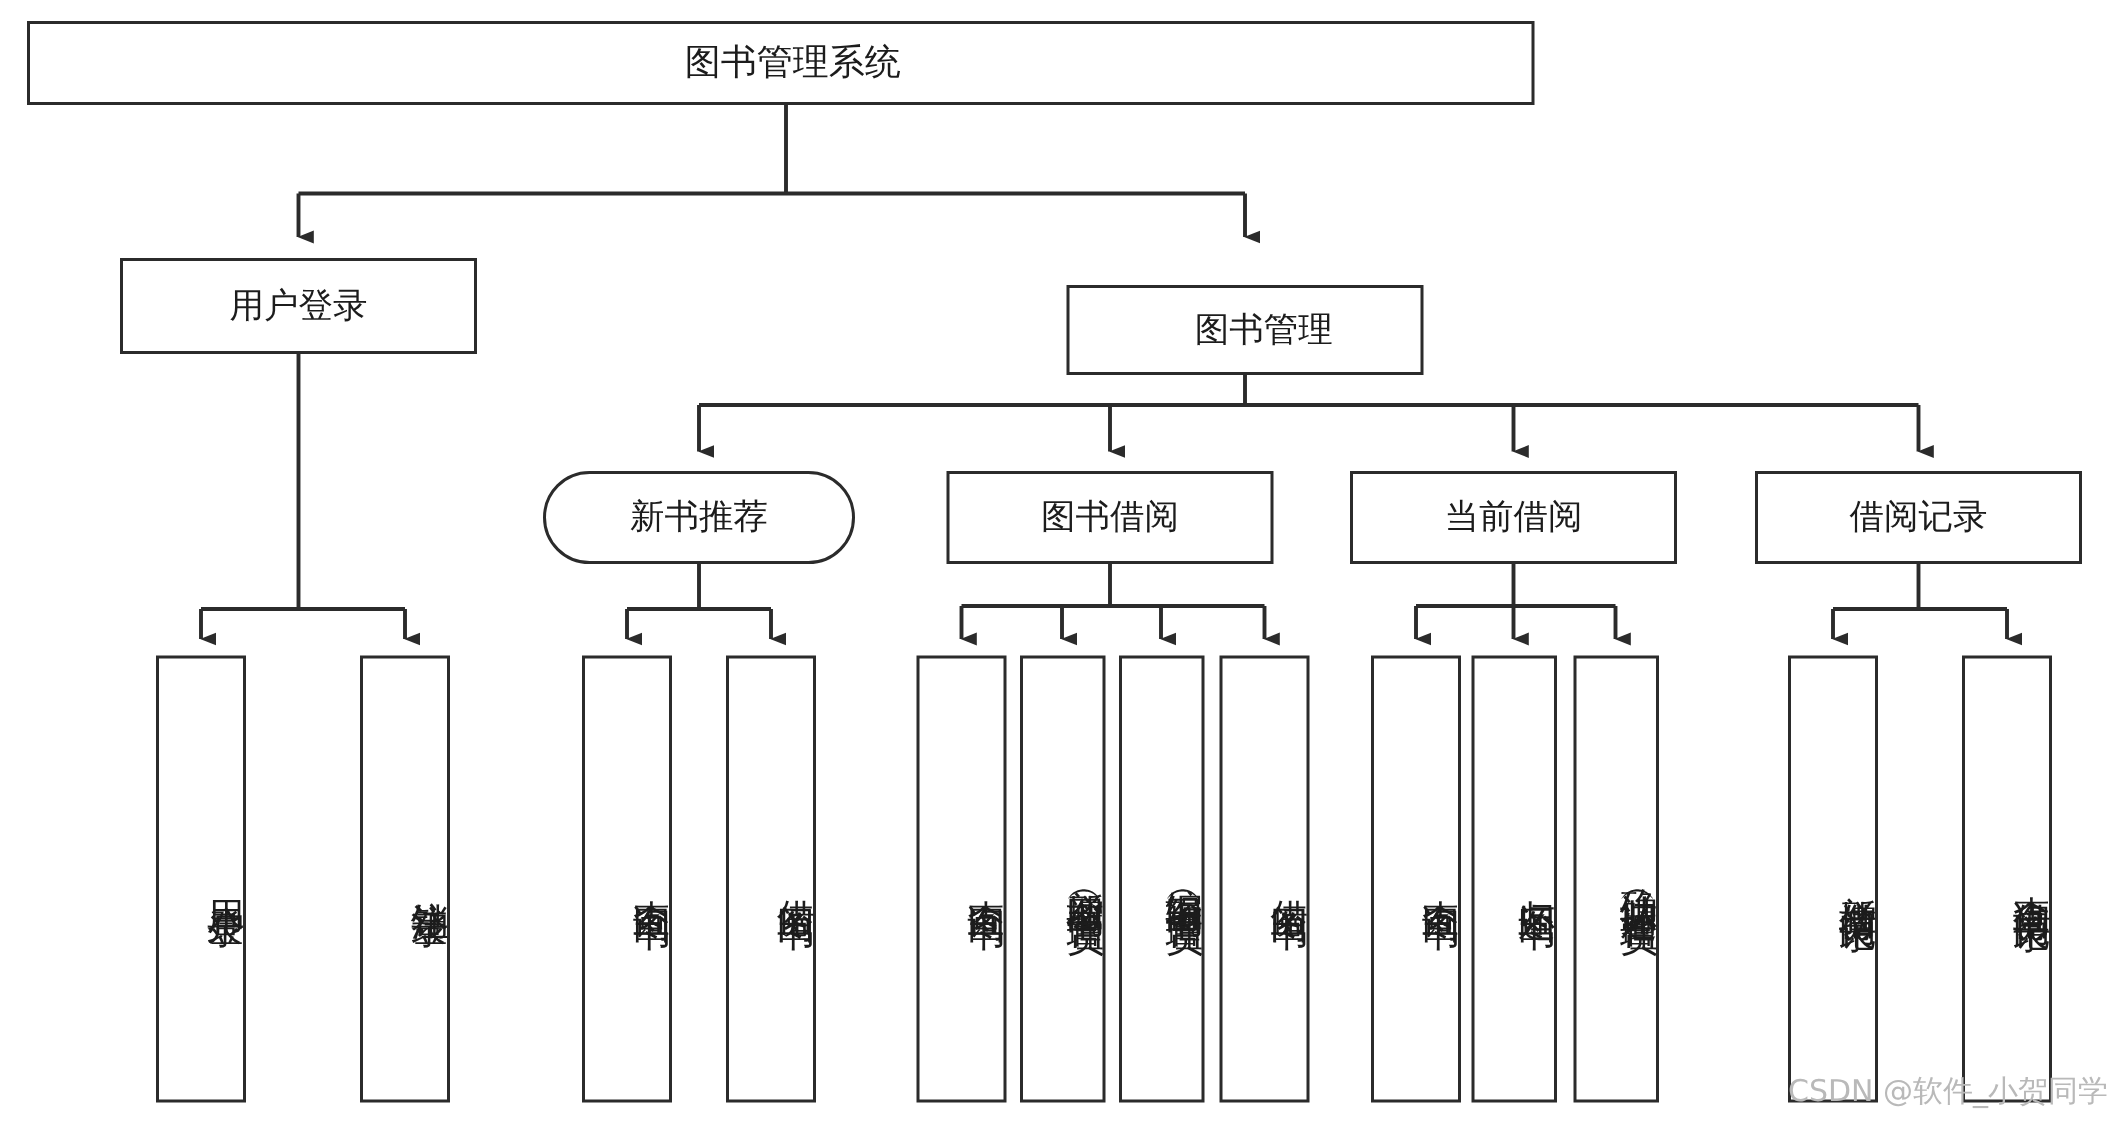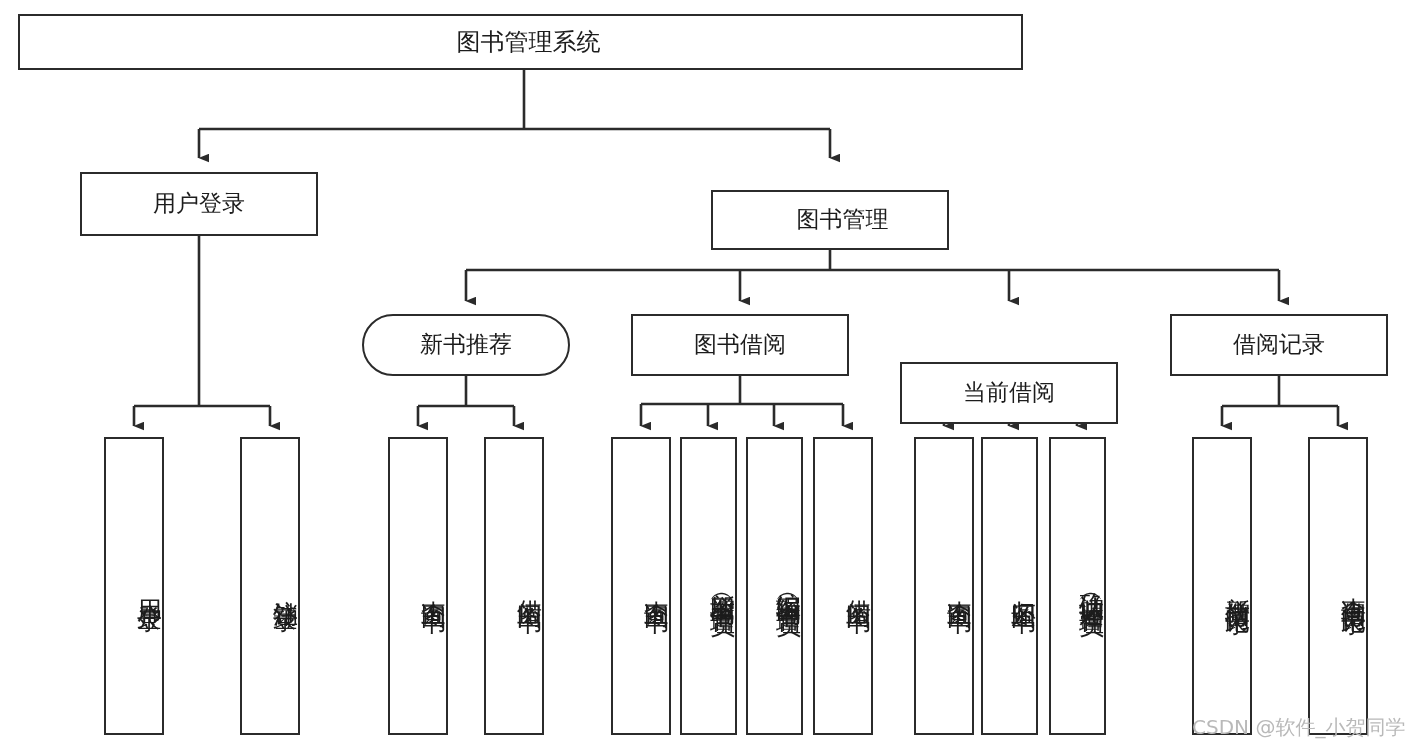--- a/index.html
+++ b/index.html
@@ -140,21 +140,21 @@
   <div class="node branch" style="left:711px; top:190px; width:238px; height:60px;padding-left:25px;">
     <span class="lbl">图书管理</span>
   </div>
 
   <div class="node branch" style="left:362px; top:314px; width:208px; height:62px;border-radius:31px;">
     <span class="lbl">新书推荐</span>
   </div>
   <div class="node branch" style="left:631px; top:314px; width:218px; height:62px;">
     <span class="lbl">图书借阅</span>
   </div>
-  <div class="node branch" style="left:900px; top:314px; width:218px; height:62px;margin-top:48px;">
+  <div class="node branch" style="left:900px; top:314px; width:218px; height:62px;">
     <span class="lbl">当前借阅</span>
   </div>
   <div class="node branch" style="left:1170px; top:314px; width:218px; height:62px;justify-content:center;">
     <span class="lbl">借阅记录</span>
   </div>
 
   <div class="node leaf" style="left:104px; top:437px; width:60px; height:298px;">
     <span class="lbl">用户登录</span>
   </div>
   <div class="node leaf" style="left:240px; top:437px; width:60px; height:298px;">

